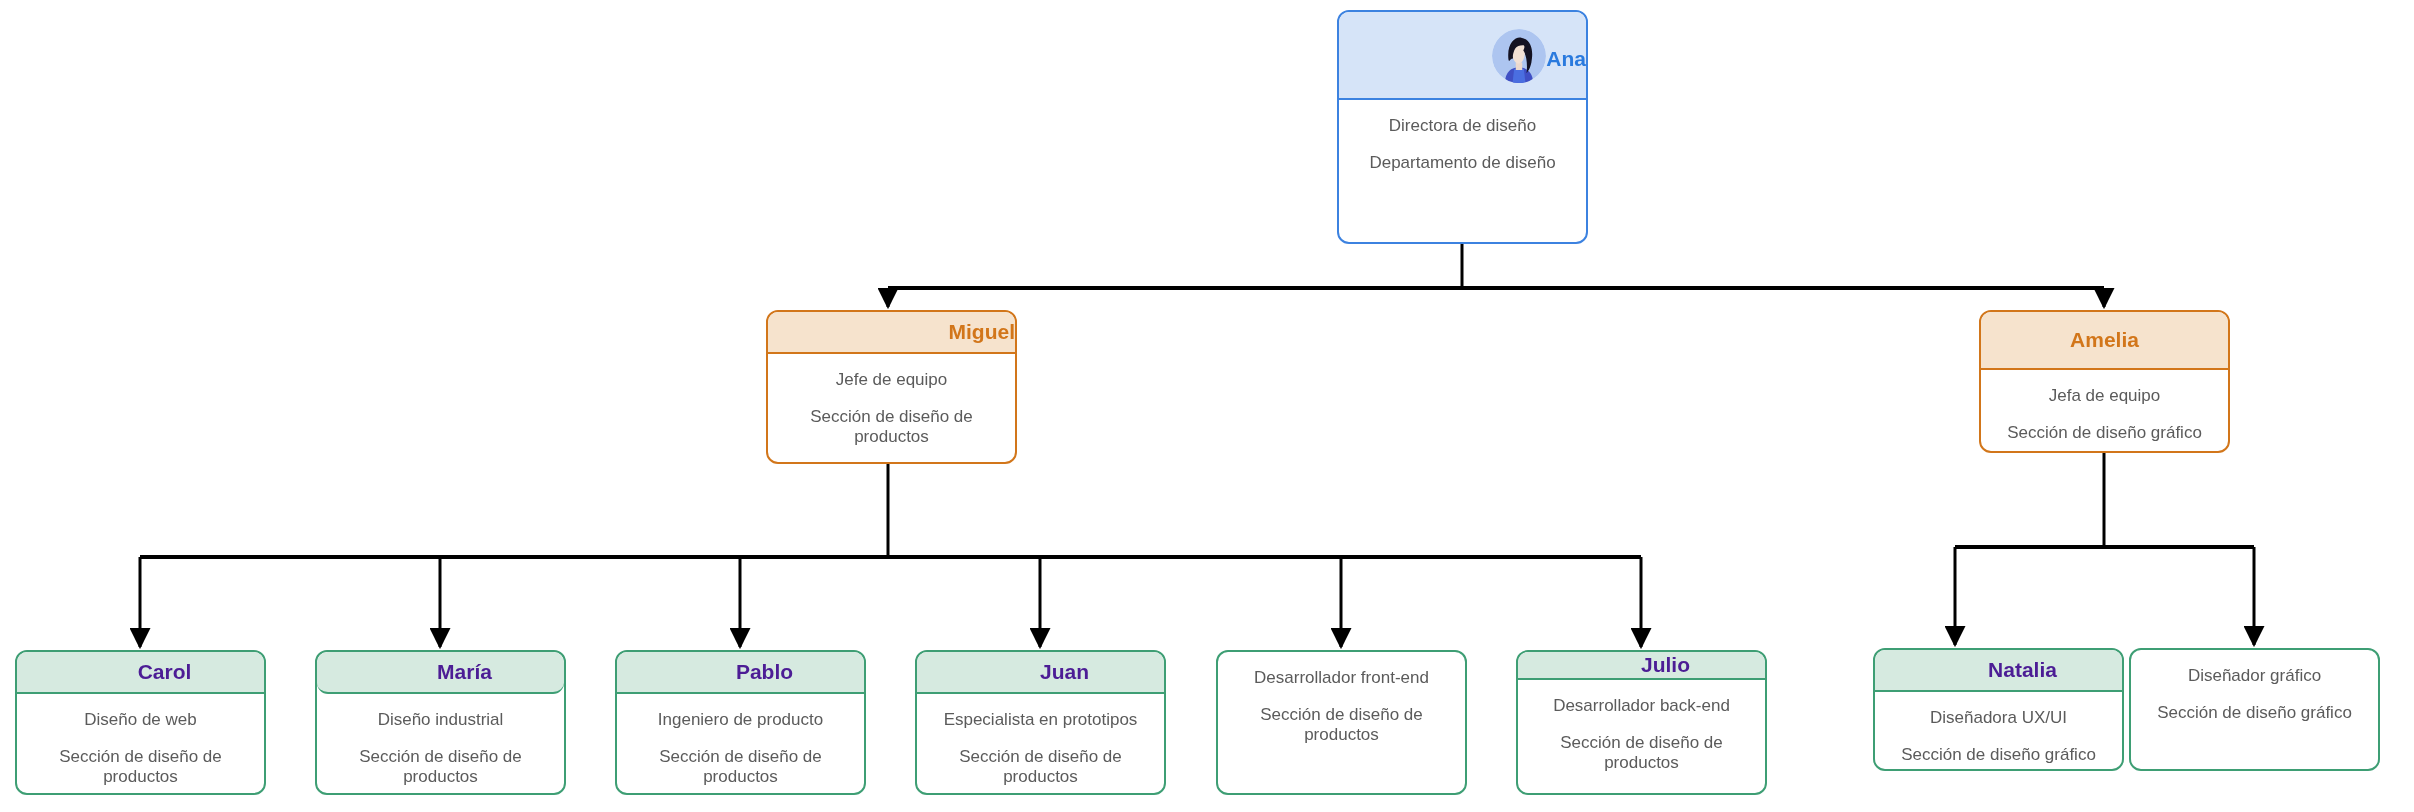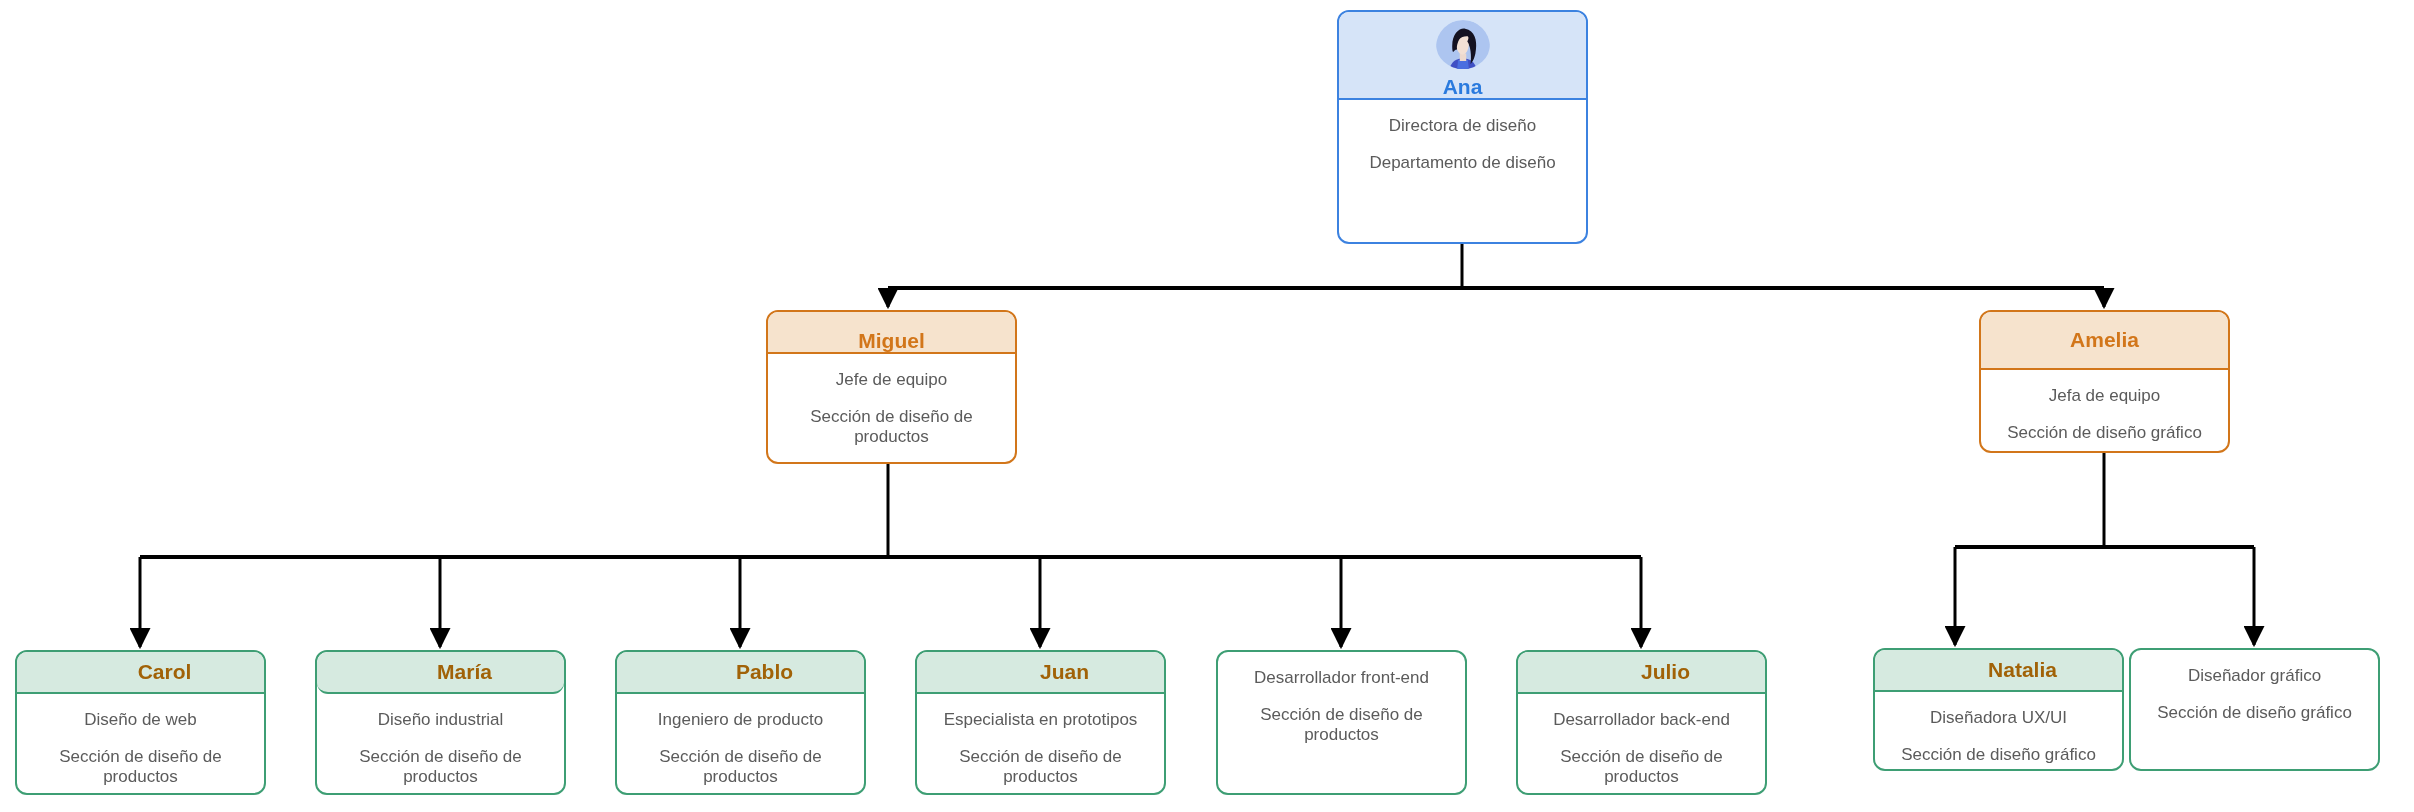--- a/index.html
+++ b/index.html
@@ -39,21 +39,21 @@
     background: #ffffff;
     overflow: hidden;
     display: flex;
     flex-direction: column;
   }
 
   .node-header {
     box-sizing: border-box;
     width: 100%;
     display: flex;
-    flex-direction: column;
+    flex-direction: row;
     align-items: center;
     justify-content: flex-end;
     flex: 0 0 auto;
   }
 
   .node-name {
     font-size: 21px;
     font-weight: bold;
     line-height: 1.1;
     text-align: center;
@@ -101,21 +101,21 @@
   .node.orange .node-name { color: #d2761a; }
 
   
   .node.green {
     border: 2px solid #3e9e74;
   }
   .node.green .node-header {
     background: #d6eae0; 
     border-bottom: 2px solid #3e9e74;
   }
-  .node.green .node-name { color: #a16207; margin-left: 48px; }
+  .node.green .node-name { color: #4c1d95; margin-left: 48px; }
 
   
   .avatar {
     width: 54px;
     height: 54px;
     border-radius: 50%;
     margin-bottom: 6px;
     overflow: hidden;
     display: block;
   }
@@ -248,21 +248,21 @@
   </div>
 
   <div class="node green" style="left:1216px; top:650px; width:251px; height:145px;">
     <div class="node-body">
       <div class="node-role">Desarrollador front-end</div>
       <div class="node-dept">Sección de diseño de productos</div>
     </div>
   </div>
 
   <div class="node green" style="left:1516px; top:650px; width:251px; height:145px;">
-    <div class="node-header" style="height:42px; justify-content:center;">
+    <div class="node-header" style="height:28px; justify-content:center;">
       <div class="node-name">Julio</div>
     </div>
     <div class="node-body">
       <div class="node-role">Desarrollador back-end</div>
       <div class="node-dept">Sección de diseño de productos</div>
     </div>
   </div>
 
   <div class="node green" style="left:1873px; top:648px; width:251px; height:123px;">
     <div class="node-header" style="height:42px; justify-content:center;">

